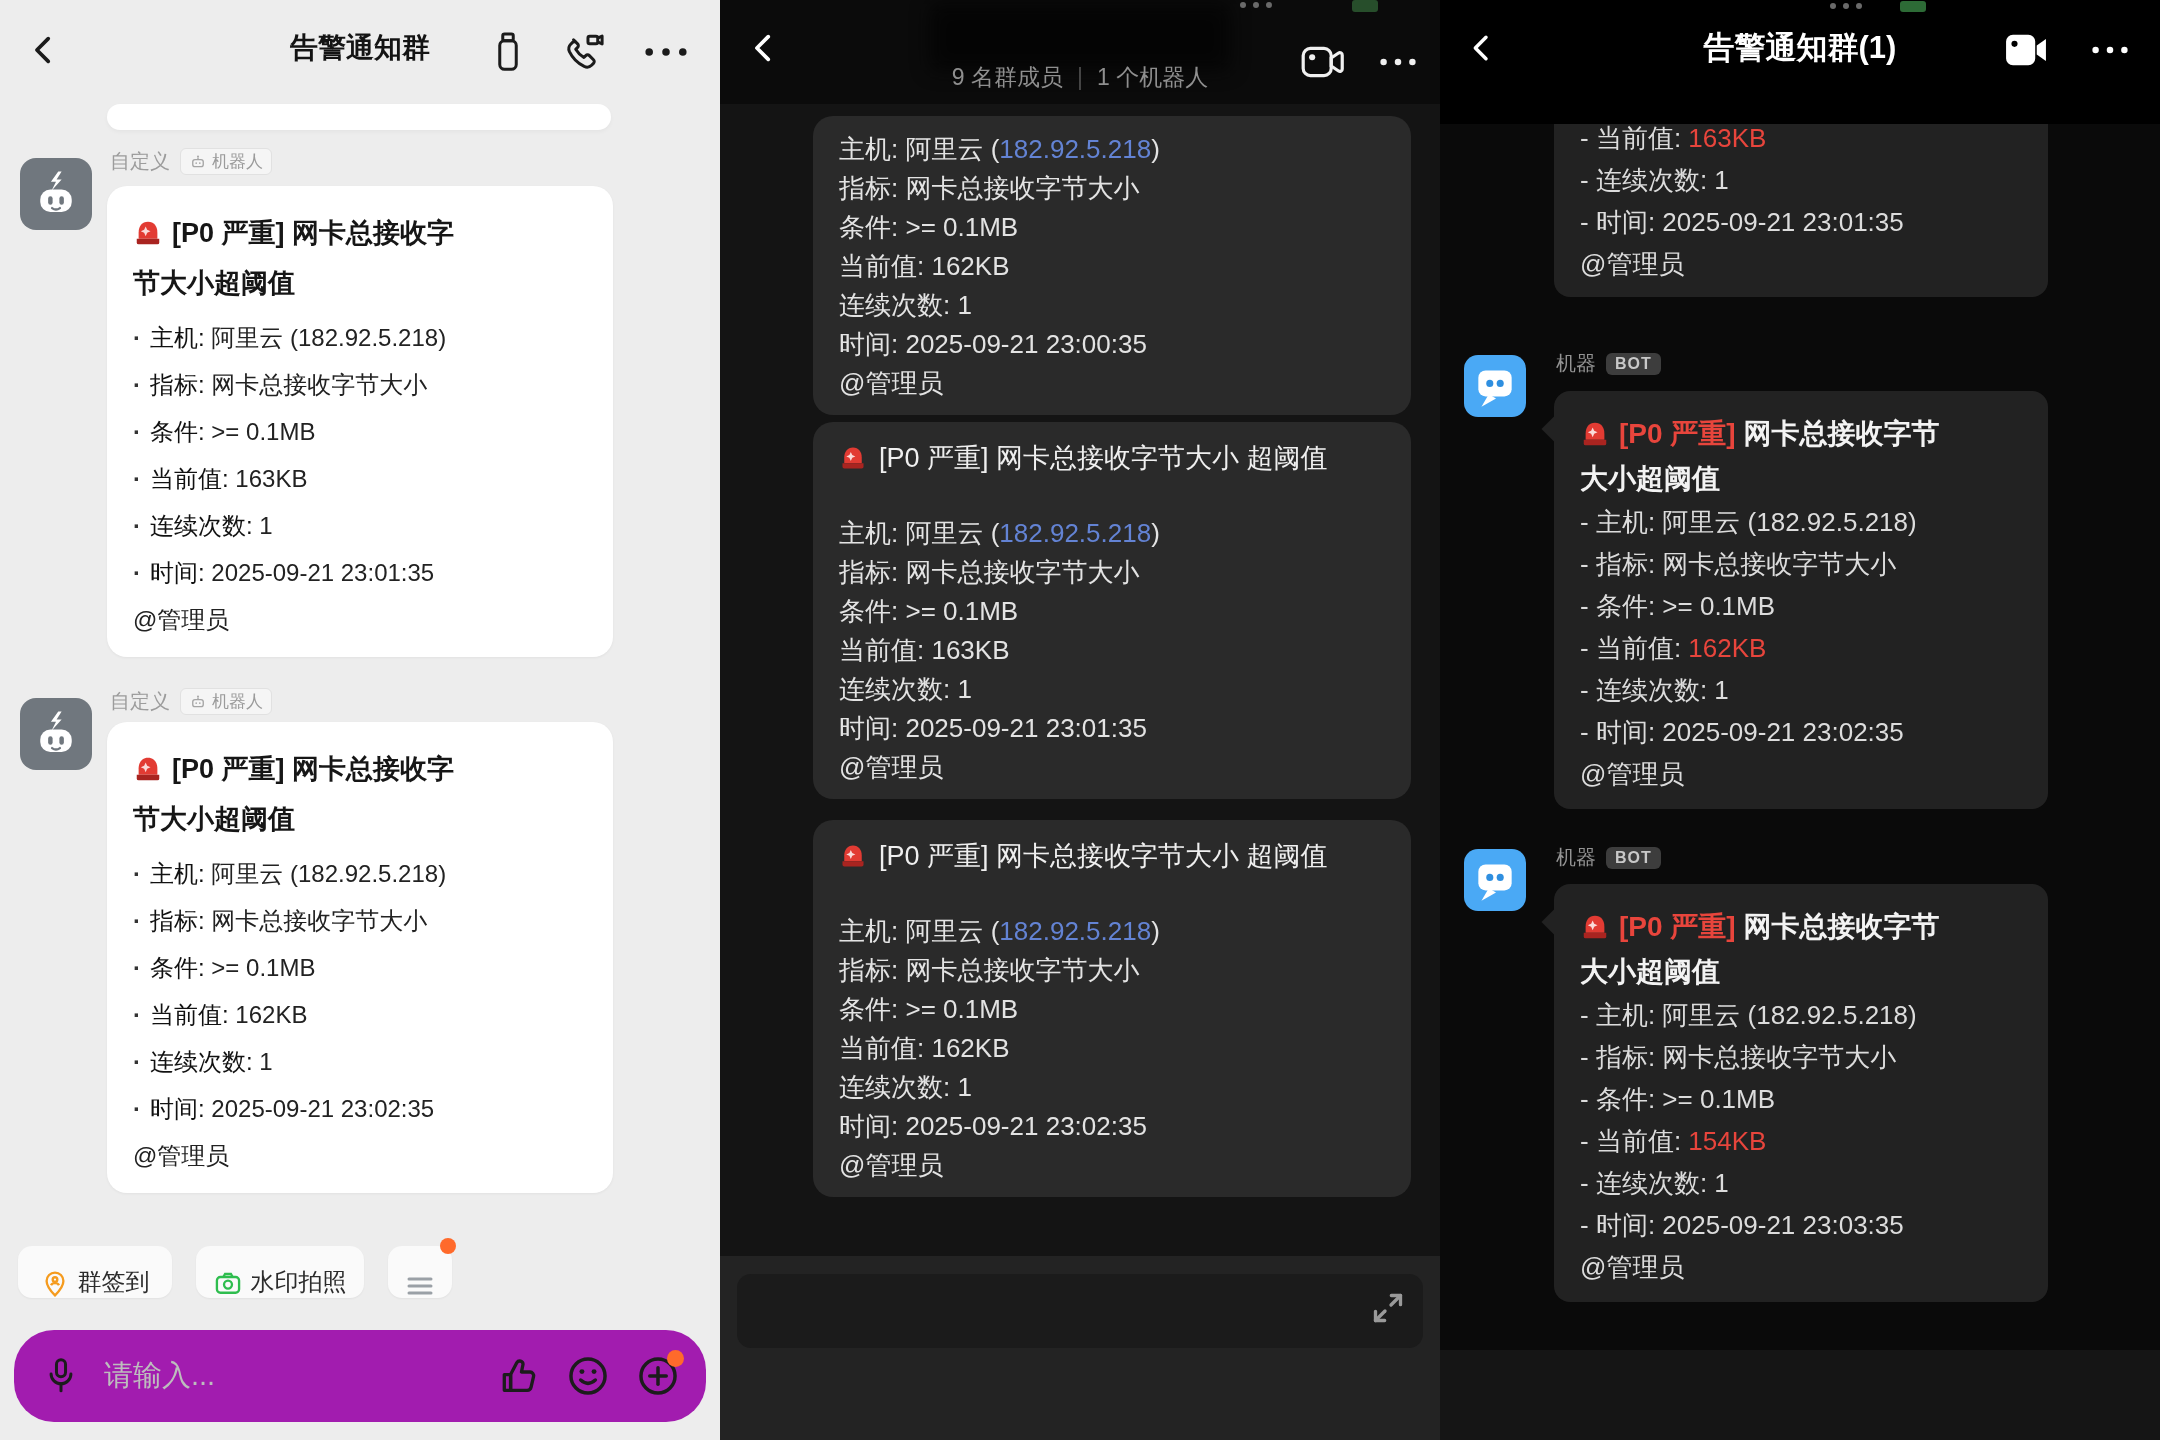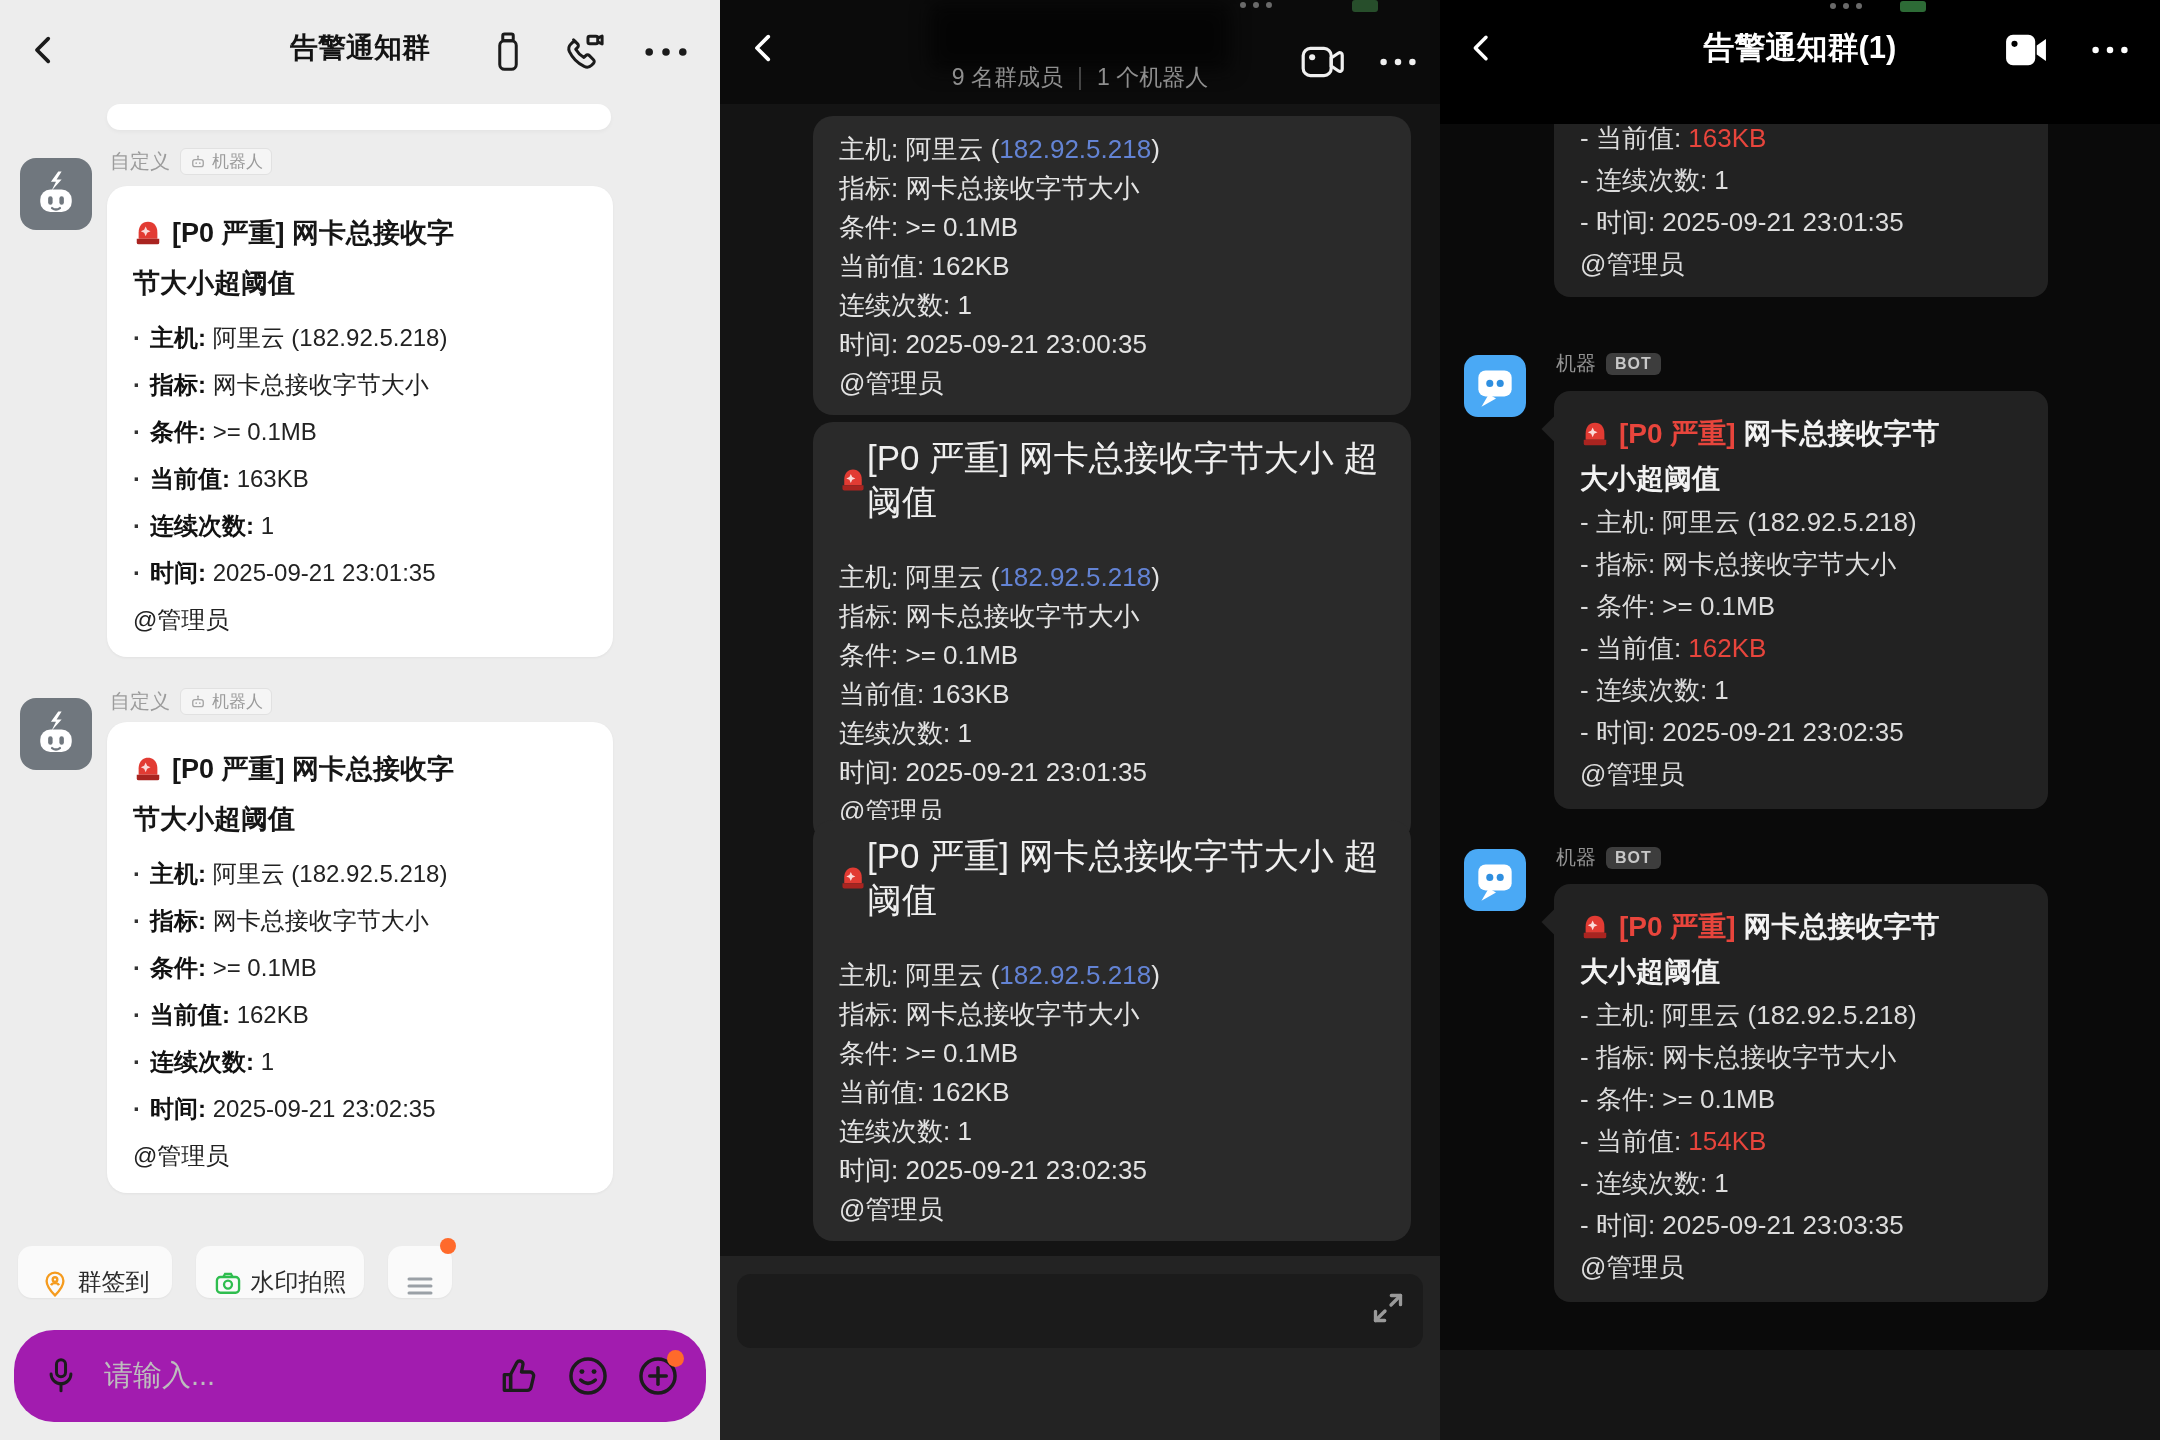--- a/index.html
+++ b/index.html
@@ -24,39 +24,39 @@
   .lp-sender{font-size:20px;color:#9c9c9c}
   .lp-badge{display:flex;align-items:center;gap:5px;background:#f5f5f5;border:1px solid #e1e1e1;border-radius:6px;
             padding:1px 8px;font-size:17px;color:#9b9b9b}
   .card-light{position:absolute;left:107px;width:506px;background:#fff;border-radius:20px;
               padding:22px 26px 14px;box-sizing:border-box;box-shadow:0 1px 3px rgba(0,0,0,.05)}
   .lp-title-line{display:flex;align-items:center;gap:9px;font-size:27px;font-weight:700;line-height:50px;color:#161616}
   .lp-title-line2{font-size:27px;font-weight:700;line-height:50px;color:#161616}
   .lp-fields{margin-top:6px}
   .lp-line{font-size:24px;line-height:47px;color:#222;white-space:pre-wrap}
   .lp-bullet{font-weight:700;margin-right:9px;color:#333}
-  .lp-label{font-weight:700;color:#111;white-space:pre-wrap}
+  .lp-label{font-weight:400;color:#111;white-space:pre-wrap}
   .lp-value{white-space:pre-wrap}
   .pill{position:absolute;top:1246px;height:52px;background:#fafafa;border-radius:14px;display:flex;align-items:flex-end;
         justify-content:center;gap:9px;font-size:24px;color:#2b2b2b;box-shadow:0 1px 2px rgba(0,0,0,.05)}
   .orange-dot{position:absolute;background:#ff6a2b;border-radius:50%}
   .lp-inputbar{position:absolute;left:14px;top:1330px;width:692px;height:92px;background:#a21caf;border-radius:40px;
                display:flex;align-items:center;padding:0 26px 0 30px;box-sizing:border-box;gap:26px}
   .lp-placeholder{flex:1;font-size:29px;color:#bdbdbd}
   
   #panel-mid{left:720px;background:#141414}
   .mp-header{position:absolute;left:0;top:0;width:720px;height:104px;background:#0b0b0b;z-index:6}
   .mp-blob{position:absolute;left:210px;top:4px;width:300px;height:66px;background:#030303;filter:blur(10px);opacity:.8}
   .mp-sub{position:absolute;left:0;right:0;top:62px;display:flex;align-items:center;justify-content:center;gap:14px;
           font-size:23px;color:#8f8f8f}
   .mp-divider{color:#4a4a4a}
   .card-dark{position:absolute;left:93px;width:598px;background:#2a2a2a;border-radius:20px;
              padding:14px 26px 12px;box-sizing:border-box;color:#e3e3e3;font-size:26px}
   .mp-line{line-height:39px;white-space:pre-wrap}
-  .mp-title{display:flex;align-items:center;gap:0;font-size:35px;font-weight:500;line-height:44px;color:#efefef}
+  .mp-title{display:flex;align-items:center;gap:12px;font-size:27px;font-weight:500;line-height:44px;color:#efefef}
   .mp-gap{height:34px}
   .link{color:#6383d4}
   .mp-inputbar-bg{position:absolute;left:0;top:1256px;width:720px;height:184px;background:#232323}
   .mp-textarea{position:absolute;left:17px;top:1274px;width:686px;height:74px;background:#1b1b1b;border-radius:14px}
   
   #panel-right{left:1440px;background:#0a0a0a}
   .rp-header{position:absolute;left:0;top:0;width:720px;height:124px;background:#000;z-index:6}
   .rp-title{position:absolute;left:0;right:0;top:0;height:96px;display:flex;align-items:center;justify-content:center;
             font-size:31px;font-weight:700;color:#fff}
   .rp-avatar{position:absolute;width:62px;height:62px;border-radius:14px;background:#4aa9f5;

